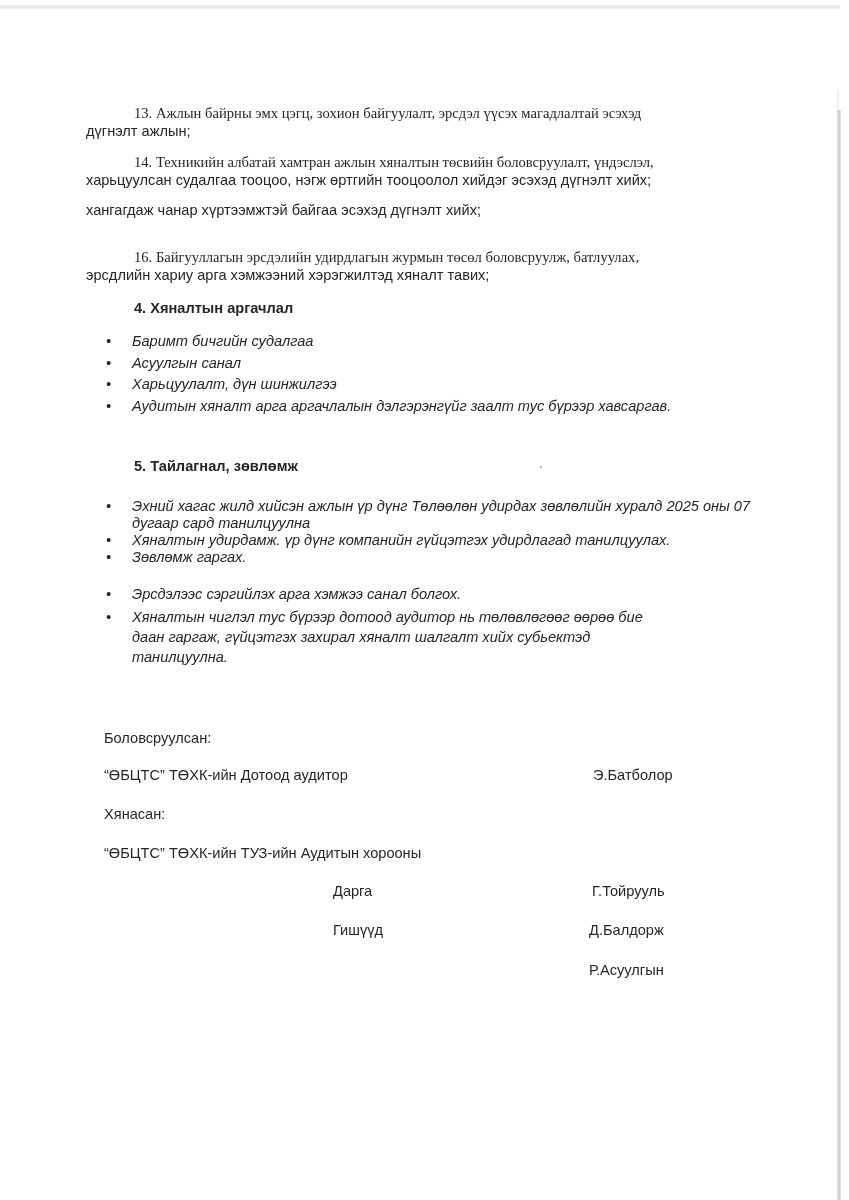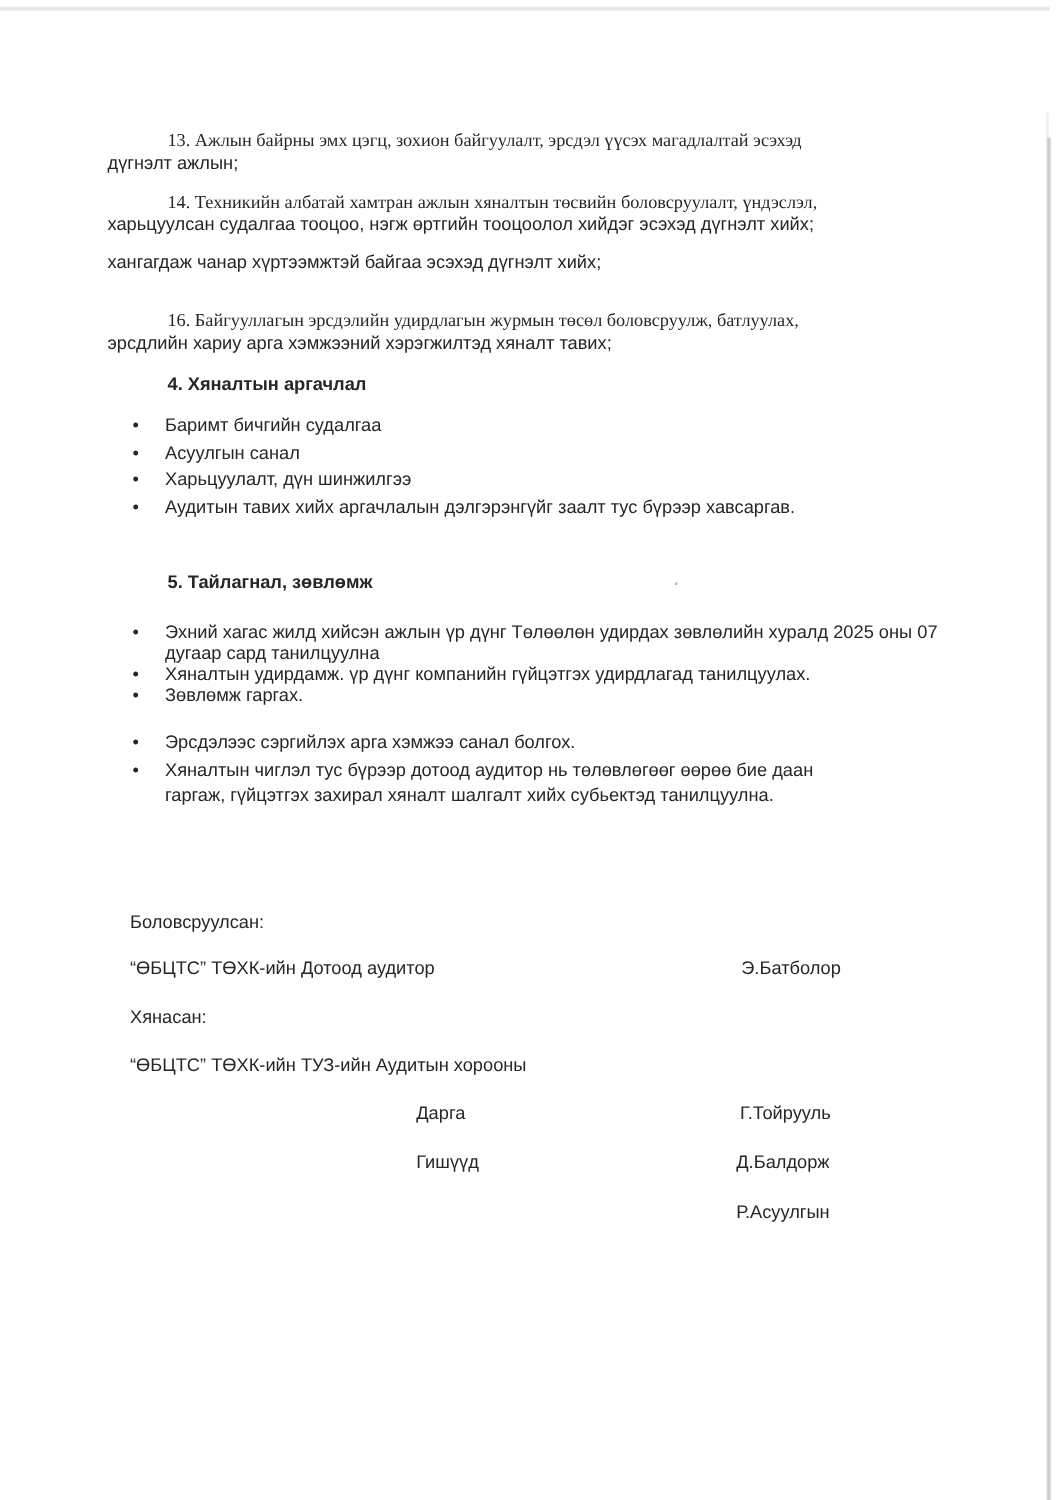--- a/index.html
+++ b/index.html
@@ -9,21 +9,21 @@
   }
   .top-edge { position: absolute; left: 0; top: 5px; width: 840px; height: 4px;
     background: linear-gradient(#f4f4f4, #e2e2e2, #f4f4f4); }
   .right-edge { position: absolute; left: 837px; top: 110px; width: 4px; height: 1090px;
     background: linear-gradient(90deg, #e8e8e8, #c8c8c8, #e8e8e8); }
   .right-edge-faint { position: absolute; left: 837px; top: 90px; width: 2px; height: 30px; background: #f0f0f0; }
 
   .para { position: absolute; left: 86px; width: 660px; line-height: 18px; }
   .para .first { padding-left: 48px; font-family: Liberation Serif, serif; }
   .heading { position: absolute; left: 98px; font-weight: bold; font-size: 14.6px; margin-left: 36px; }
-  ul.bullets { position: absolute; left: 106px; margin: 0; padding: 0; list-style: none; width: 660px; }
+  ul.bullets { position: absolute; left: 106px; margin: 0; padding: 0; list-style: none; width: 660px; font-style: italic; }
   ul.bullets li { position: relative; padding-left: 26px; }
   ul.bullets li::before { content: "•"; position: absolute; left: 0; top: 0; }
   .sig { position: absolute; white-space: nowrap; }
   .dot { position: absolute; left: 540px; top: 466px; width: 2px; height: 2px; background: #bbb; }
 </style>
 </head>
 <body>
 
 <div class="top-edge"></div>
 <div class="right-edge-faint"></div>
@@ -43,21 +43,21 @@
 <div class="para" style="top:248px">
   <div class="first">16. Байгууллагын эрсдэлийн удирдлагын журмын төсөл боловсруулж, батлуулах,</div>
   <div>эрсдлийн хариу арга хэмжээний хэрэгжилтэд хяналт тавих;</div>
 </div>
 
 <div class="heading" style="top:300px">4. Хяналтын аргачлал</div>
 <ul class="bullets" style="top:331px; line-height:21.5px">
   <li>Баримт бичгийн судалгаа</li>
   <li>Асуулгын санал</li>
   <li>Харьцуулалт, дүн шинжилгээ</li>
-  <li>Аудитын тавих хийх аргачлалын дэлгэрэнгүйг заалт тус бүрээр хавсаргав.</li>
+  <li>Аудитын хяналт арга аргачлалын дэлгэрэнгүйг заалт тус бүрээр хавсаргав.</li>
 </ul>
 
 <div class="dot"></div>
 
 <div class="heading" style="top:458px">5. Тайлагнал, зөвлөмж</div>
 <ul class="bullets" style="top:498px; line-height:17px; width:680px">
   <li>Эхний хагас жилд хийсэн ажлын үр дүнг Төлөөлөн удирдах зөвлөлийн хуралд 2025 оны 07 дугаар сард танилцуулна</li>
   <li>Хяналтын удирдамж. үр дүнг компанийн гүйцэтгэх удирдлагад танилцуулах.</li>
   <li>Зөвлөмж гаргах.</li>
   <li style="margin-top:20px">Эрсдэлээс сэргийлэх арга хэмжээ санал болгох.</li>

